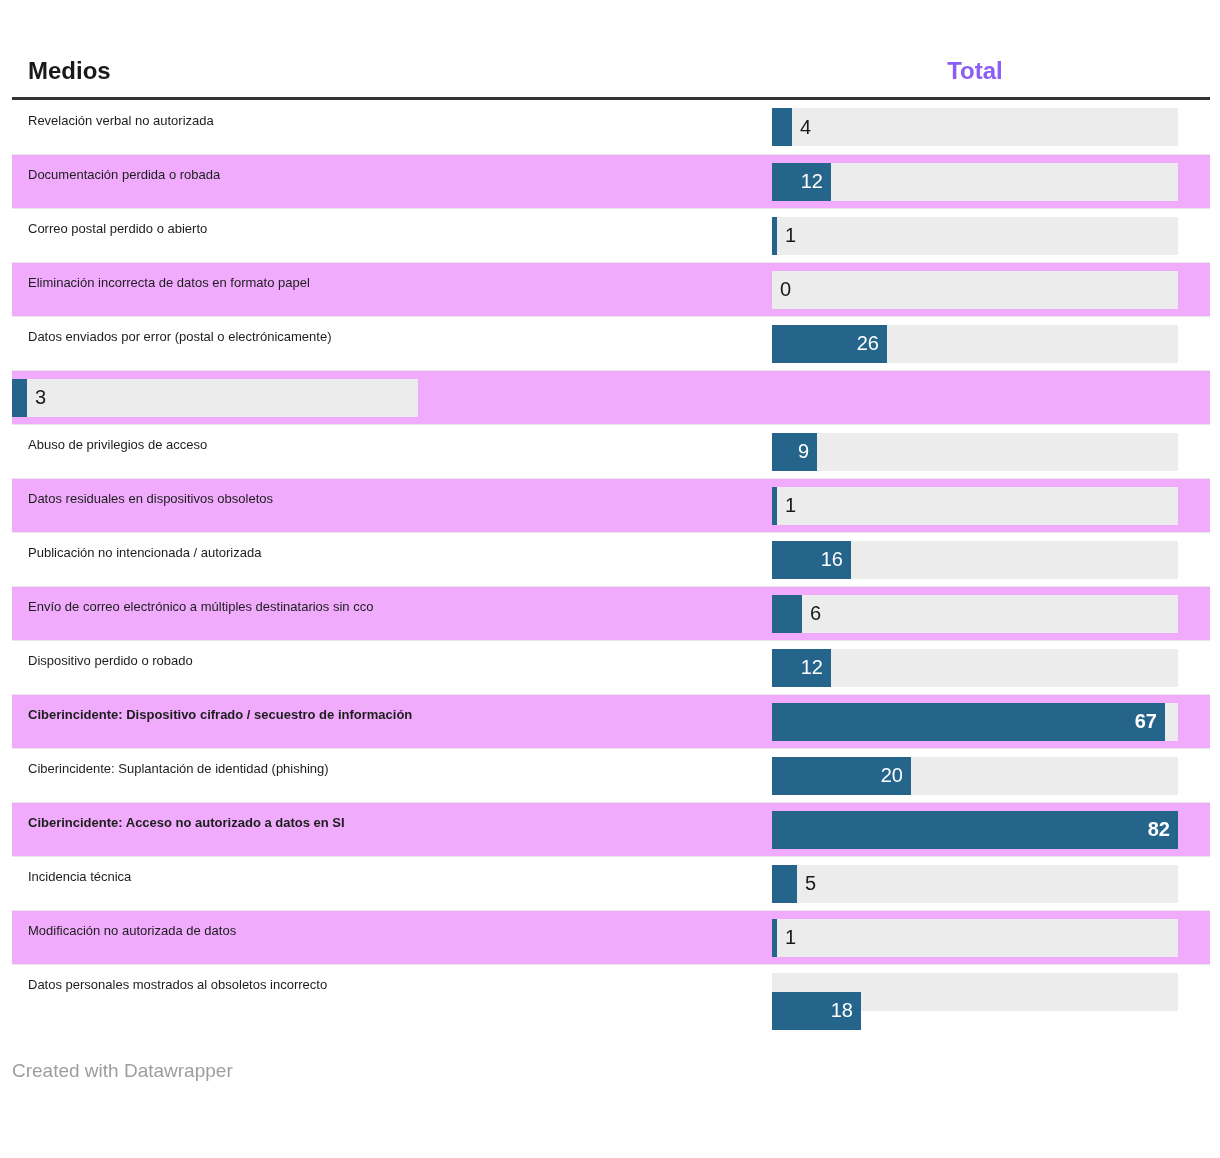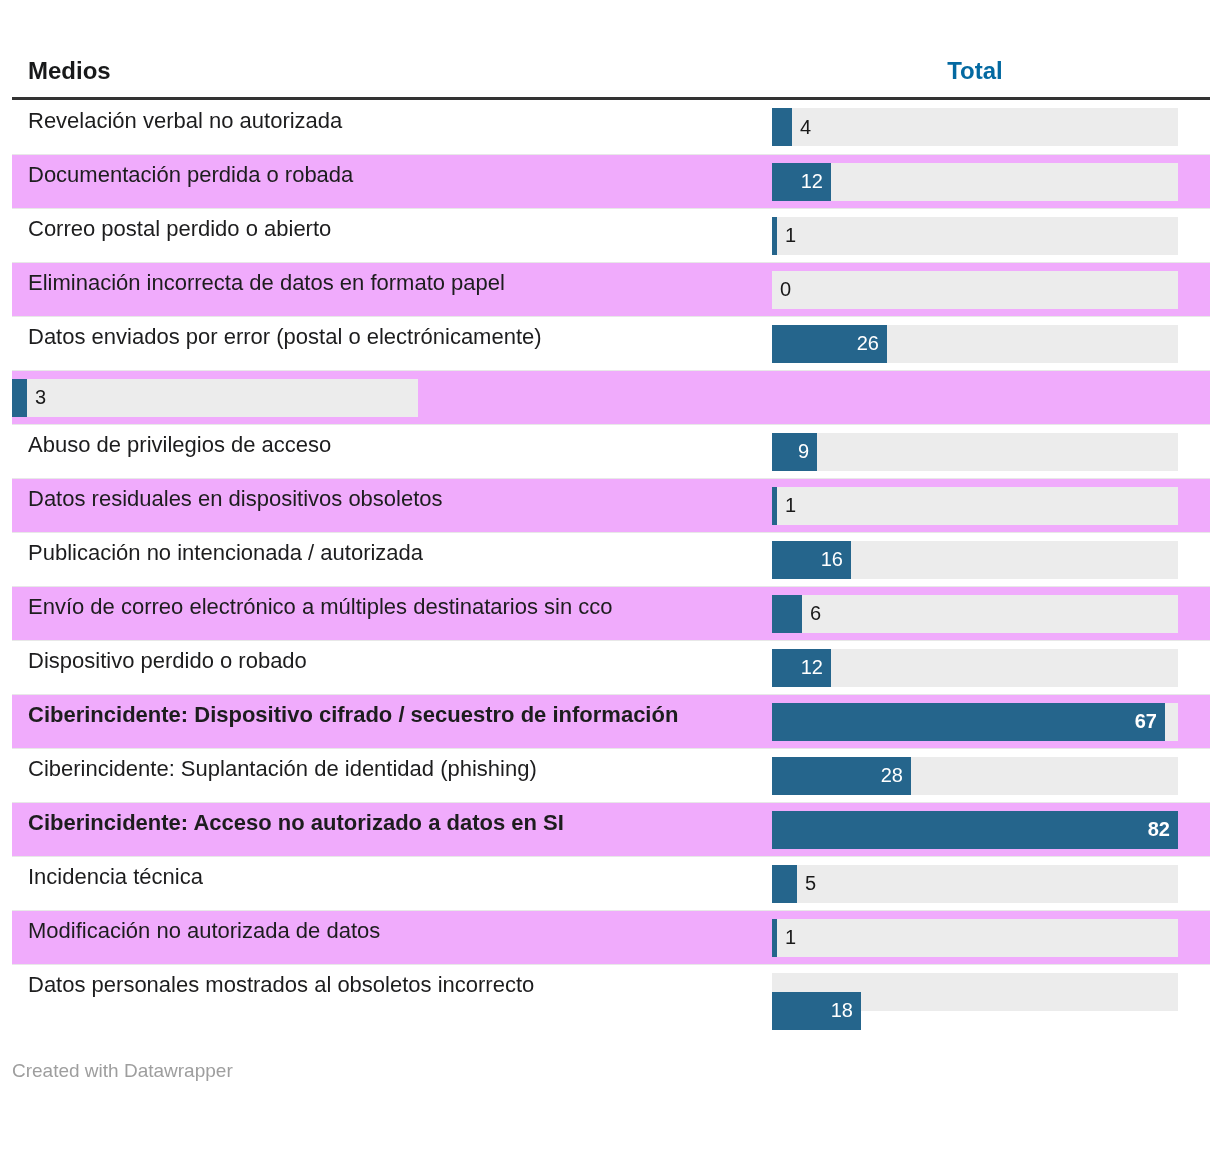--- a/index.html
+++ b/index.html
@@ -19,35 +19,35 @@
   }
   .header-label{
     flex:1;padding-left:16px;
     font-size:24px;font-weight:700;color:#18191a;
   }
   .header-total-cell{
     width:438px;flex:none;box-sizing:border-box;padding-right:32px;
   }
   .header-total{
     display:block;width:406px;text-align:center;
-    font-size:24px;font-weight:700;color:#0369a1;
+    font-size:24px;font-weight:700;color:#8b5cf6;
   }
 
   
   .row{
     display:flex;align-items:center;
     min-height:54px;box-sizing:border-box;
     border-top:1px solid #e8e8e8;
   }
   #rows .row:first-child{border-top:none;}
   .row.alt{background:#f0abfc;}
   .label-cell{
     flex:1;
     padding:0 24px 13px 16px;
-    font-size:22px;line-height:28px;color:#1d1d1e;
+    font-size:13px;line-height:28px;color:#1d1d1e;
   }
   .bar-cell{width:438px;flex:none;box-sizing:border-box;padding-right:32px;}
   .track{
     width:406px;height:38px;background:#ececec;
     display:flex;align-items:center;
   }
   .bar{
     height:38px;background:#25658c;flex:none;
     display:flex;align-items:center;justify-content:flex-end;
   }
@@ -186,21 +186,21 @@
               <span class="value-inside">67</span>
             </div>
           </div>
         </div>
       </div>
       <div class="row">
         <div class="label-cell">Ciberincidente: Suplantación de identidad (phishing)</div>
         <div class="bar-cell">
           <div class="track">
             <div class="bar" style="width: 139px;">
-              <span class="value-inside">28</span>
+              <span class="value-inside">20</span>
             </div>
           </div>
         </div>
       </div>
       <div class="row alt bold">
         <div class="label-cell">Ciberincidente: Acceso no autorizado a datos en SI</div>
         <div class="bar-cell">
           <div class="track">
             <div class="bar" style="width: 406px;">
               <span class="value-inside">82</span>

